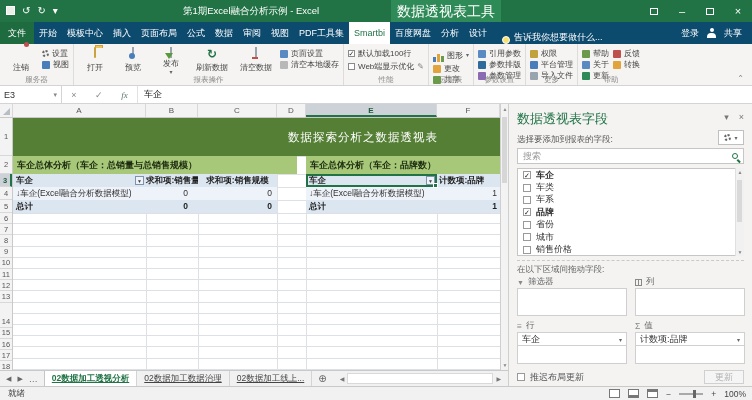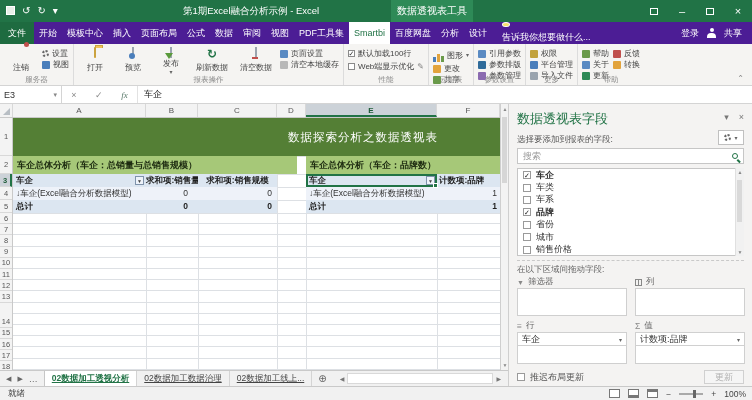--- a/index.html
+++ b/index.html
@@ -5,31 +5,31 @@
   * { margin:0; padding:0; box-sizing:border-box; }
   body { font-family:"Liberation Sans","DejaVu Sans",sans-serif; background:#888; }
   .app { position:relative; width:752px; height:400px; background:#fff; overflow:hidden; font-size:9px; color:#333; }
 
   
   .titlebar { position:absolute; top:0; left:0; width:752px; height:22px; background:#217346; color:#fff; }
   .qat { position:absolute; left:6px; top:0; height:22px; display:flex; align-items:center; gap:7px; }
   .qico { font-size:10px; line-height:10px; color:#fff; cursor:default; }
   .saveic { width:9px; height:9px; background:#e8f0e8; border:1px solid #fff; display:inline-block; }
   .wtitle { position:absolute; left:183px; top:0; height:22px; line-height:22px; font-size:9.5px; }
-  .context-tool { position:absolute; left:391px; top:0; height:22px; line-height:22px; padding:0 6px; font-size:10px; background:#2e8a57; }
+  .context-tool { position:absolute; left:391px; top:0; height:22px; line-height:22px; padding:0 6px; font-size:14px; background:#2e8a57; }
   .wbtns { position:absolute; right:0; top:0; height:22px; display:flex; }
   .wbtn { width:28px; height:22px; display:flex; align-items:center; justify-content:center; font-size:11px; }
   .boxic { width:8px; height:7px; border:1px solid #fff; display:inline-block; }
 
   
-  .tabrow { position:absolute; top:22px; left:0; width:752px; height:22px; background:#4c1d95; color:#fff; display:flex; align-items:stretch; }
+  .tabrow { position:absolute; top:22px; left:0; width:752px; height:22px; background:#0c4a6e; color:#fff; display:flex; align-items:stretch; }
   .tab { padding:0 5px; line-height:22px; font-size:9px; white-space:nowrap; cursor:default; }
   .tab.file { background:#1e6b40; padding:0 8px; }
   .tab.active { background:#fff; color:#217346; }
-  .tellme { display:flex; align-items:flex-start; gap:4px; margin-left:10px; font-size:9px; white-space:nowrap;flex-direction:column; }
+  .tellme { display:flex; align-items:flex-end; gap:4px; margin-left:10px; font-size:9px; white-space:nowrap; }
   .bulb { width:8px; height:8px; border-radius:50%; background:#f7e06e; border:1px solid #fff; display:inline-block; }
   .tab-right { margin-left:auto; display:flex; align-items:center; gap:8px; padding-right:10px; font-size:9px; }
   .person { position:relative; width:9px; height:5px; background:#fff; border-radius:4px 4px 0 0; display:inline-block; margin-top:4px; }
   .person::before { content:""; position:absolute; left:2.5px; top:-5px; width:4px; height:4px; border-radius:50%; background:#fff; }
 
   
   .ribbon { position:absolute; top:44px; left:0; width:752px; height:42px; background:#f5f4f2; border-bottom:1px solid #d4d4d4; display:flex; }
   .rgroup { position:relative; height:100%; border-right:1px solid #dcdcdc; padding:2px 4px 10px 4px; display:flex; gap:4px; }
   .rglabel { position:absolute; bottom:0; left:0; right:0; text-align:center; font-size:7.5px; color:#8a8a8a; line-height:10px; }
   .rbig { display:flex; flex-direction:column; align-items:center; justify-content:flex-start; font-size:8px; color:#444; width:34px; text-align:center; line-height:9px; padding-top:2px; }

